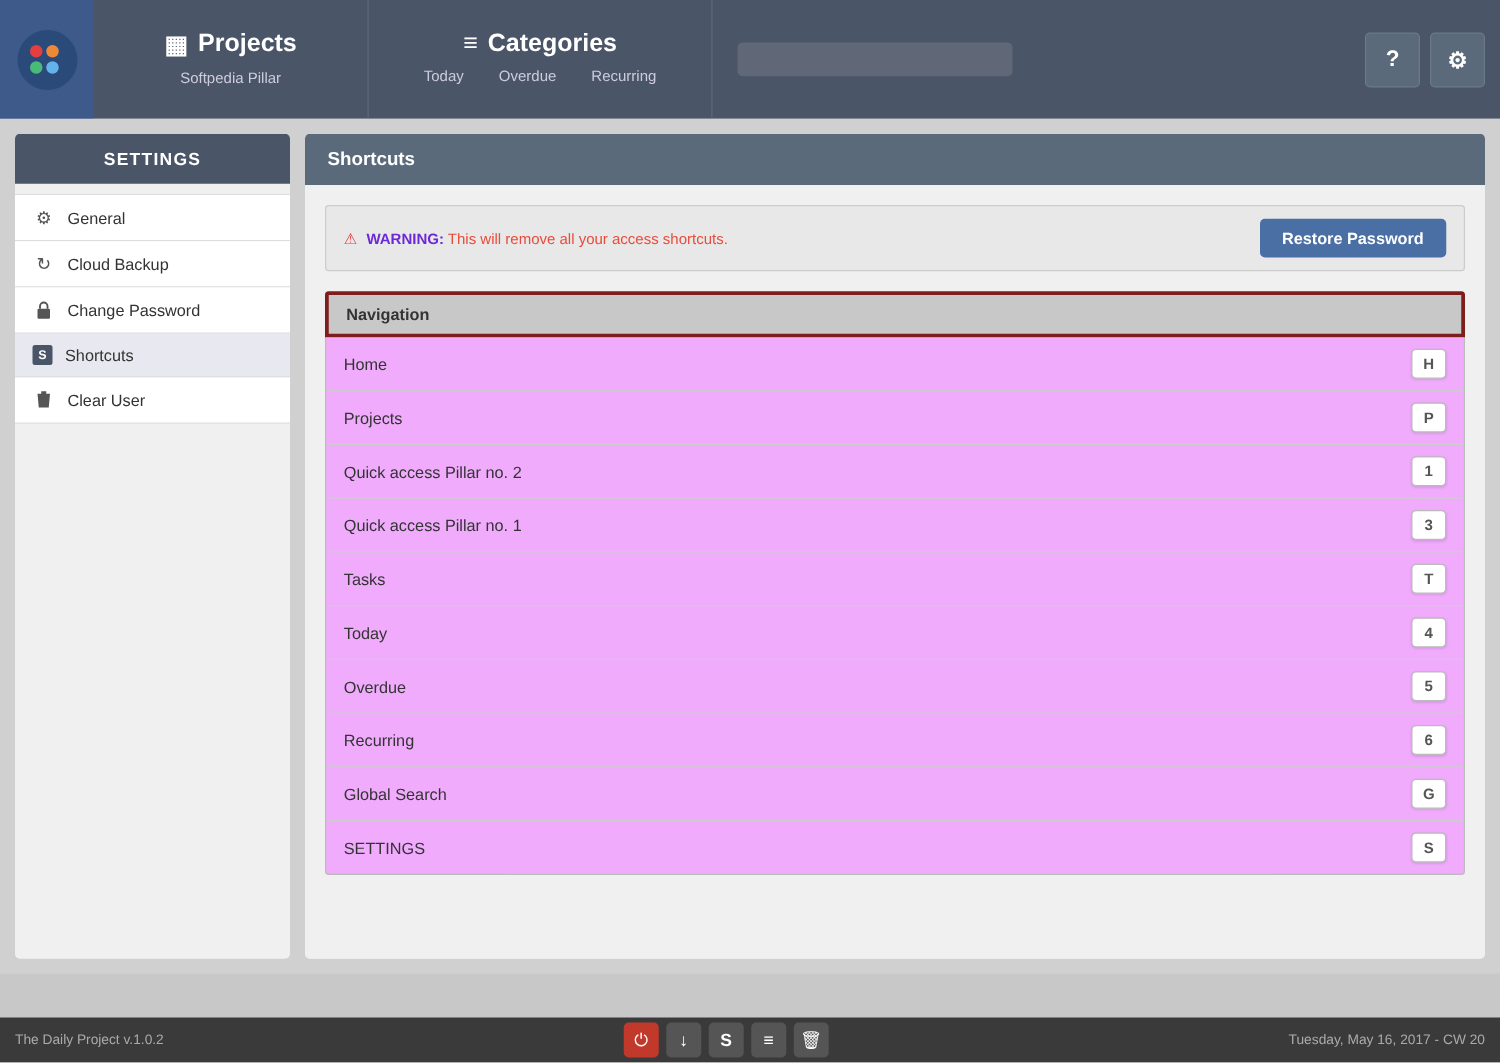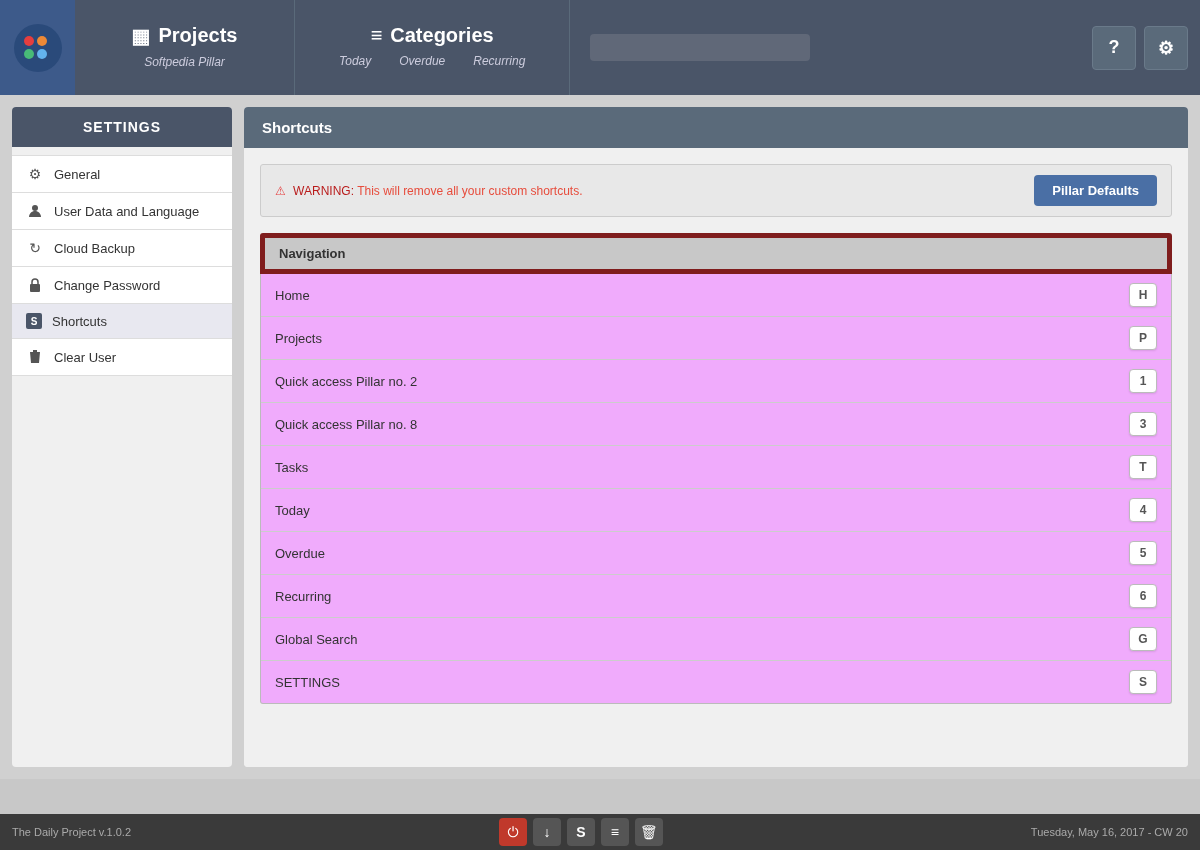--- a/index.html
+++ b/index.html
@@ -75,21 +75,20 @@
       display: flex;
       gap: 0;
       align-items: flex-end;
     }
     .nav-tab {
       color: #ccd;
       font-size: 12px;
       padding: 3px 14px;
       cursor: pointer;
       border-radius: 3px 3px 0 0;
-      font-style: italic;
     }
 
     .header-search {
       flex: 1;
       display: flex;
       align-items: center;
       padding: 0 20px;
     }
     .search-box {
       background: #606878;
@@ -219,22 +218,22 @@
       display: flex;
       align-items: center;
       justify-content: space-between;
       margin-bottom: 16px;
     }
     .warning-text {
       font-size: 12px;
       color: #555;
     }
     .warning-text span.warn-label {
-      color: #b91c1c;
-      font-weight: 400;
+      color: #6d28d9;
+      font-weight: 700;
     }
     .warning-text span.warn-msg {
       color: #e74c3c;
     }
     .restore-btn {
       background: #4a6fa5;
       color: white;
       border: none;
       border-radius: 4px;
       padding: 8px 18px;
@@ -247,21 +246,21 @@
     .section {
       margin-bottom: 16px;
     }
     .section-header {
       background: #c8c8c8;
       padding: 8px 14px;
       font-size: 13px;
       font-weight: 600;
       color: #333;
       border-radius: 3px 3px 0 0;
-      border: 5px solid #7f1d1d;
+      border: 3px solid #7f1d1d;
     }
     .section-body {
       background: #f0abfc;
       border: 1px solid #bbb;
       border-top: none;
       border-radius: 0 0 3px 3px;
     }
     .shortcut-row {
       display: flex;
       align-items: center;
@@ -402,29 +401,20 @@
   <div class="watermark">SOFTPEDIA</div>
 
   <div class="sidebar">
     <div class="sidebar-header">SETTINGS</div>
     <div class="sidebar-items">
       <div class="sidebar-item">
         <span class="sidebar-icon">⚙</span>
         <span>General</span>
       </div>
       <div class="sidebar-item">
-        <span class="sidebar-icon">
-          <svg width="16" height="16" viewBox="0 0 16 16" fill="#555">
-            <circle cx="8" cy="5" r="3"></circle>
-            <path d="M2 14c0-3.3 2.7-6 6-6s6 2.7 6 6"></path>
-          </svg>
-        </span>
-        <span>User Data and Language</span>
-      </div>
-      <div class="sidebar-item">
         <span class="sidebar-icon">↻</span>
         <span>Cloud Backup</span>
       </div>
       <div class="sidebar-item">
         <span class="sidebar-icon">
           <svg width="14" height="16" viewBox="0 0 14 16" fill="#555">
             <rect x="2" y="7" width="10" height="8" rx="1"></rect>
             <path d="M4 7V5a3 3 0 016 0v2" fill="none" stroke="#555" stroke-width="1.5"></path>
           </svg>
         </span>
@@ -446,42 +436,42 @@
   </div>
 
   <div class="main-panel">
     <div class="panel-header">Shortcuts</div>
     <div class="panel-body" style="position:relative;">
 
       <div class="warning-bar">
         <div class="warning-text">
           <span style="color:#e53e3e;margin-right:4px;">⚠</span>
           <span class="warn-label">WARNING:</span>
-          <span class="warn-msg"> <span>This will remove all your custom shortcuts.</span></span>
+          <span class="warn-msg"> <span>This will remove all your access shortcuts.</span></span>
         </div>
-        <button class="restore-btn">Pillar Defaults</button>
+        <button class="restore-btn">Restore Password</button>
       </div>
 
       <div class="section">
         <div class="section-header">Navigation</div>
         <div class="section-body" id="nav-shortcuts">
             <div class="shortcut-row">
     <span>Home</span>
     <span class="shortcut-key">H</span>
   </div>
             <div class="shortcut-row">
     <span>Projects</span>
     <span class="shortcut-key">P</span>
   </div>
             <div class="shortcut-row">
     <span>Quick access Pillar no. 2</span>
     <span class="shortcut-key">1</span>
   </div>
             <div class="shortcut-row">
-    <span>Quick access Pillar no. 8</span>
+    <span>Quick access Pillar no. 1</span>
     <span class="shortcut-key">3</span>
   </div>
             <div class="shortcut-row">
     <span>Tasks</span>
     <span class="shortcut-key">T</span>
   </div>
             <div class="shortcut-row">
     <span>Today</span>
     <span class="shortcut-key">4</span>
   </div>

